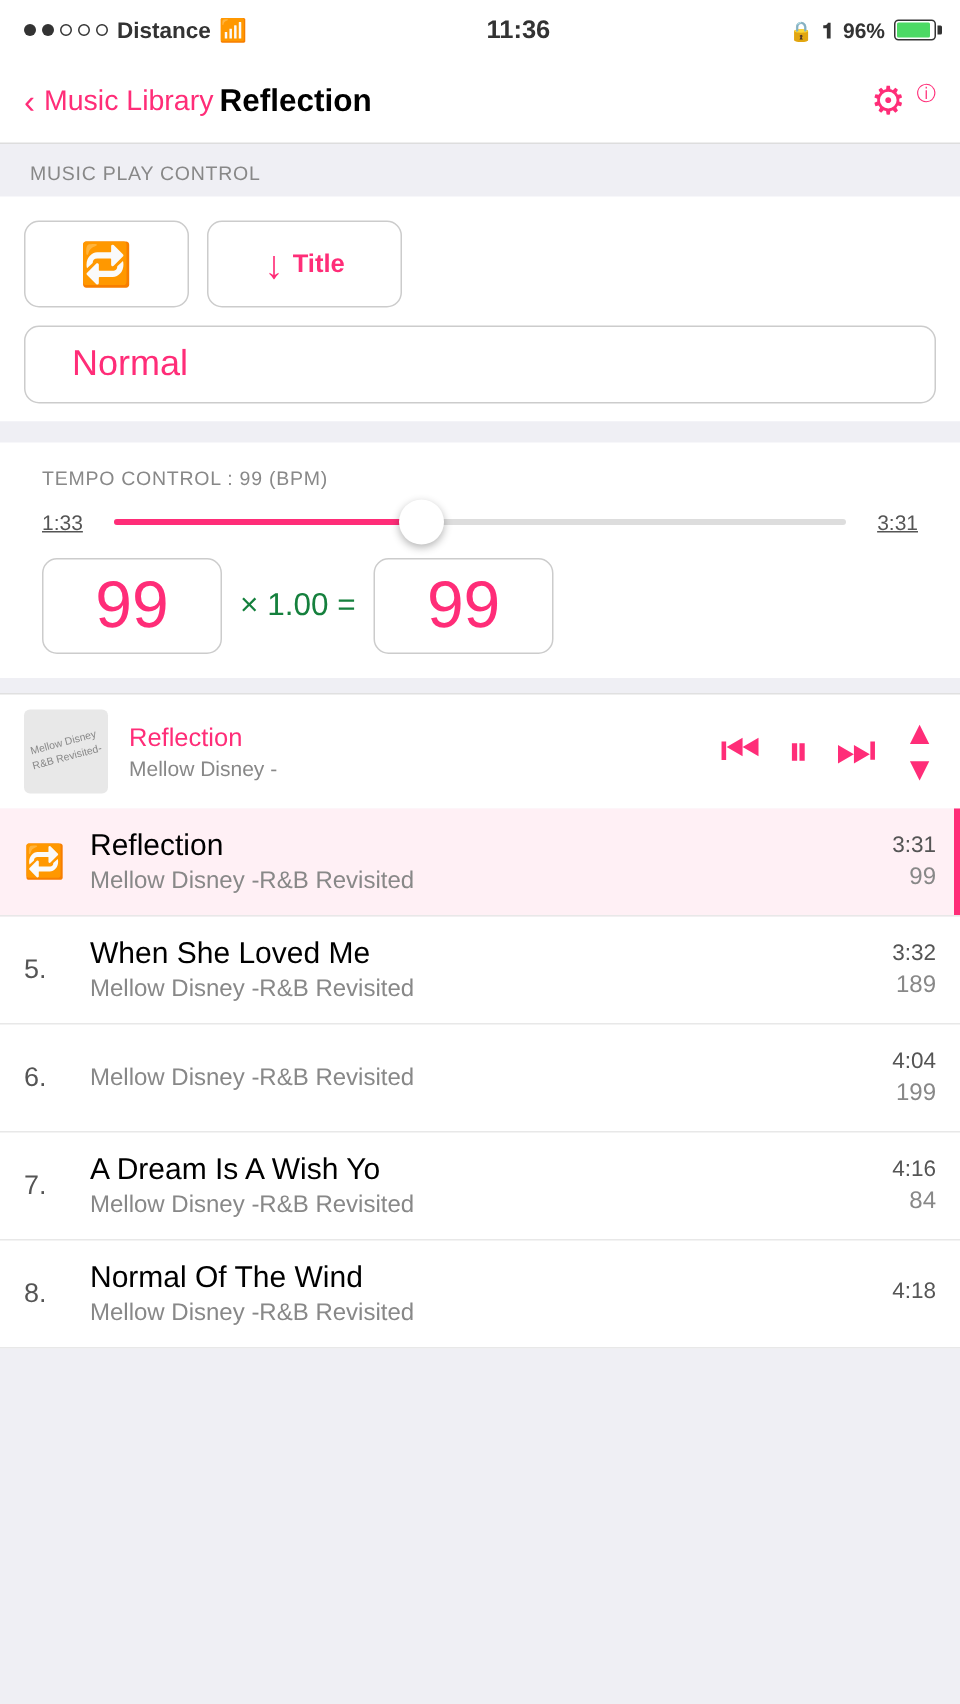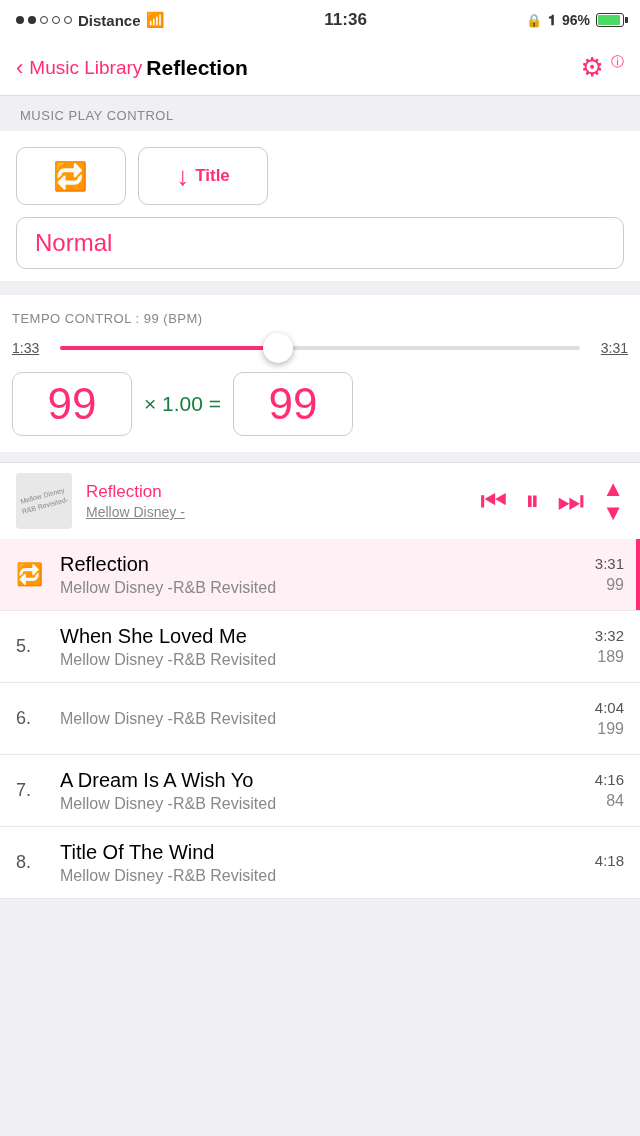--- a/index.html
+++ b/index.html
@@ -104,31 +104,31 @@
 
     
     .playback-mode-btn {
       border: 1.5px solid #ccc;
       border-radius: 10px;
       background: #fff;
       width: 100%;
       height: 52px;
       display: flex;
       align-items: center;
-      padding: 0 18px;
+      padding: 0 31px;
       cursor: pointer;
       color: #ff2d78;
       font-size: 24px;
       font-weight: 400;
     }
 
     
     .tempo-area {
       background: #fff;
-      padding: 16px 12px;
+      padding: 16px 28px;
       margin-top: 0;
     }
     .tempo-section-label {
       font-size: 13px;
       color: #888;
       letter-spacing: 0.5px;
       margin-bottom: 14px;
       font-weight: 500;
     }
 
@@ -218,21 +218,21 @@
     }
     .album-text {
       font-size: 7px;
       color: #888;
       text-align: center;
       transform: rotate(-15deg);
       line-height: 1.4;
     }
     .now-playing-info { flex: 1; min-width: 0; }
     .now-playing-title { color: #ff2d78; font-size: 17px; font-weight: 500; }
-    .now-playing-album-name { color: #888; font-size: 14px; margin-top: 2px; text-decoration: underline; }
+    .now-playing-album-name { color: #888; font-size: 14px; margin-top: 2px; }
     .now-playing-controls { display: flex; align-items: center; gap: 18px; }
     .np-ctrl-btn { color: #ff2d78; font-size: 30px; cursor: pointer; }
     .np-ctrl-btn.pause { font-size: 28px; }
     .np-scroll-btn { color: #ff2d78; font-size: 28px; cursor: pointer; display: flex; flex-direction: column; gap: 2px; }
     .np-scroll-btn .arr { line-height: 1; }
 
     
     .track-list { background: #fff; }
     .track-row {
       display: flex;
@@ -430,21 +430,21 @@
       <div class="track-duration">4:16</div>
       <div class="track-bpm">84</div>
     </div>
 
   </div>
     <div class="track-row">
     <div class="track-row-left">
       <span class="track-number">8.</span>
     </div>
     <div class="track-info">
-      <div class="track-title">Title Of The Wind</div>
+      <div class="track-title">Normal Of The Wind</div>
       <div class="track-album">Mellow Disney -R&amp;B Revisited</div>
     </div>
     <div class="track-right">
       <div class="track-duration">4:18</div>
       <div class="track-bpm"></div>
     </div>
 
   </div>
   </div>
 

